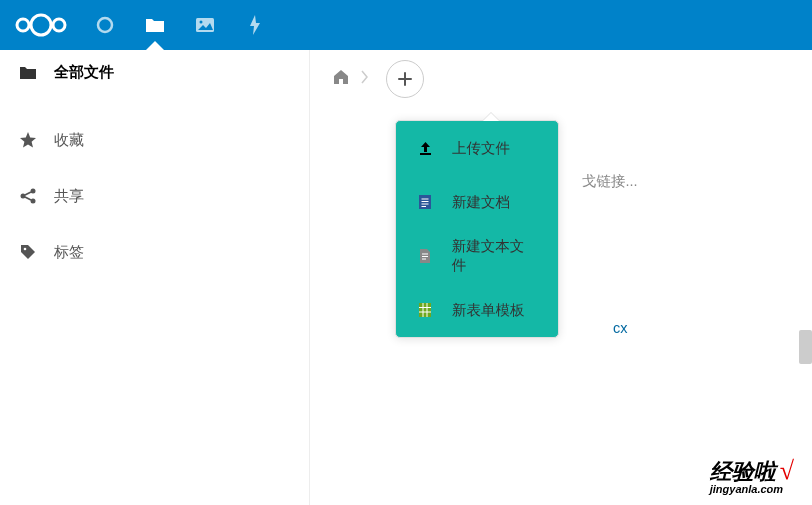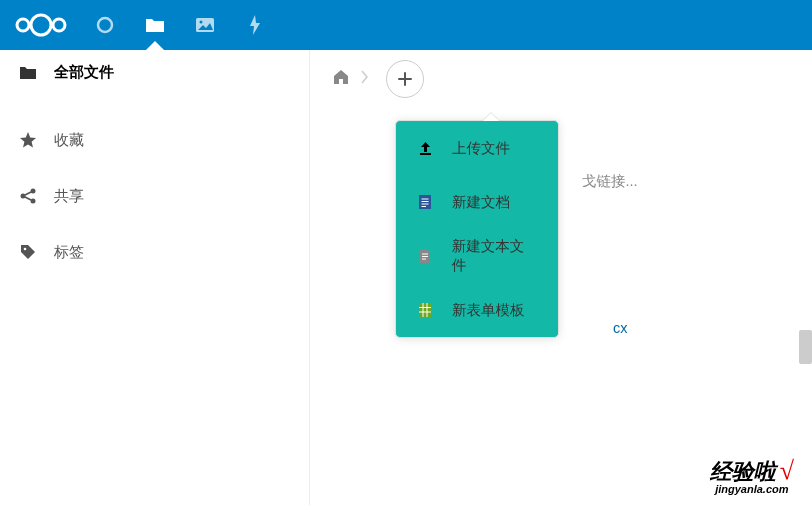--- a/index.html
+++ b/index.html
@@ -28,21 +28,21 @@
   .dropdown-item { height: 54px; display: flex; align-items: center; padding: 0 20px; cursor: pointer; font-size: 14.5px; color: #333; }
   .dropdown-item .di-icon { width: 18px; margin-right: 18px; display: flex; align-items: center; justify-content: center; }
   
   .bg-text1 { position: absolute; left: 582px; top: 172px; color: #888; font-size: 14.5px; text-align: center; }
   .bg-text2 { position: absolute; left: 613px; top: 320px; color: #0369a1; font-size: 14.5px; }
   .bg-bar { position: absolute; right: 0; top: 330px; width: 13px; height: 34px; background: #ccc; border-radius: 2px; }
   
   .watermark { position: absolute; right: 18px; bottom: 10px; color: #000; font-family: serif; font-style: italic; font-weight: bold; margin-left: 47px; }
   .wm-main { font-size: 22px; }
   .wm-check { color: #e30000; font-size: 26px; font-weight: bold; font-style: normal; }
-  .wm-sub { font-size: 11px; font-style: italic; font-family: sans-serif; display: block; text-align: center; margin-top: -4px; }
+  .wm-sub { font-size: 11px; font-style: italic; font-family: sans-serif; display: block; text-align: left; margin-top: -4px; }
 </style>
 </head>
 <body>
 
 <div class="header">
   <div class="logo">
     <svg width="62" height="32" viewBox="0 0 62 32">
       <circle cx="13" cy="16" r="6" fill="none" stroke="#fff" stroke-width="3"></circle>
       <circle cx="31" cy="16" r="10" fill="none" stroke="#fff" stroke-width="3"></circle>
       <circle cx="49" cy="16" r="6" fill="none" stroke="#fff" stroke-width="3"></circle>

